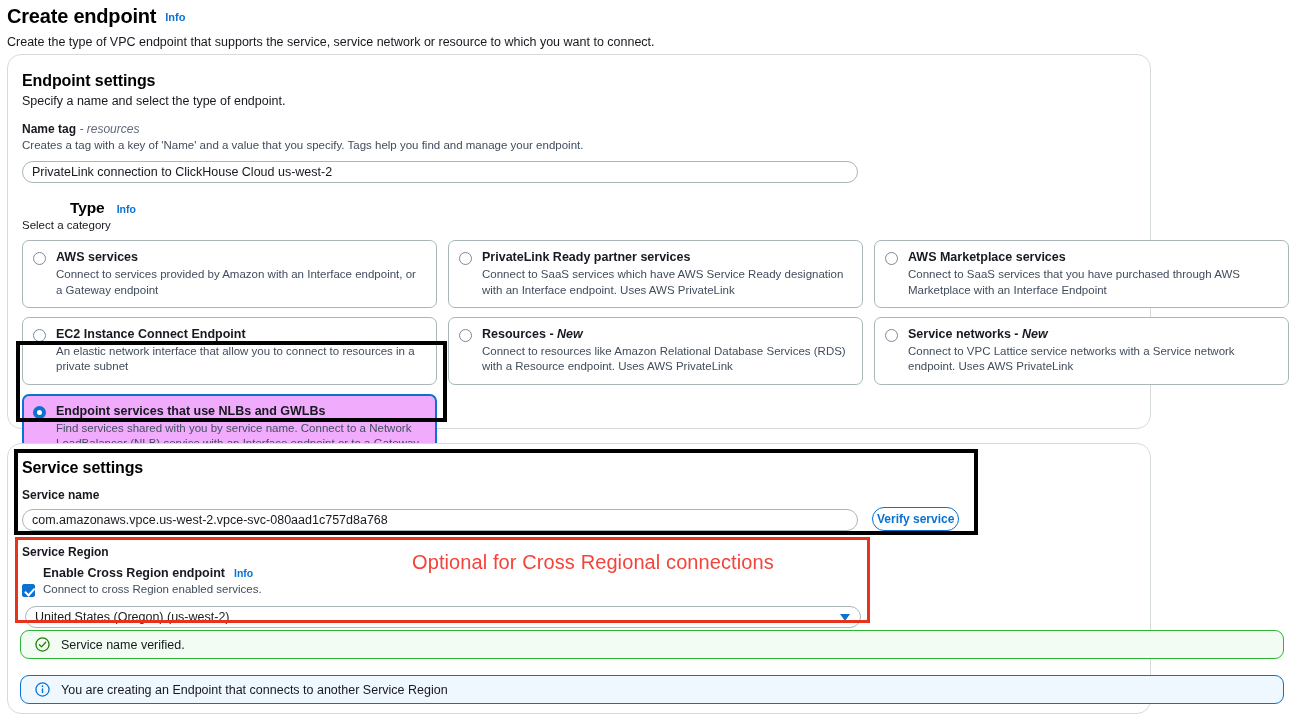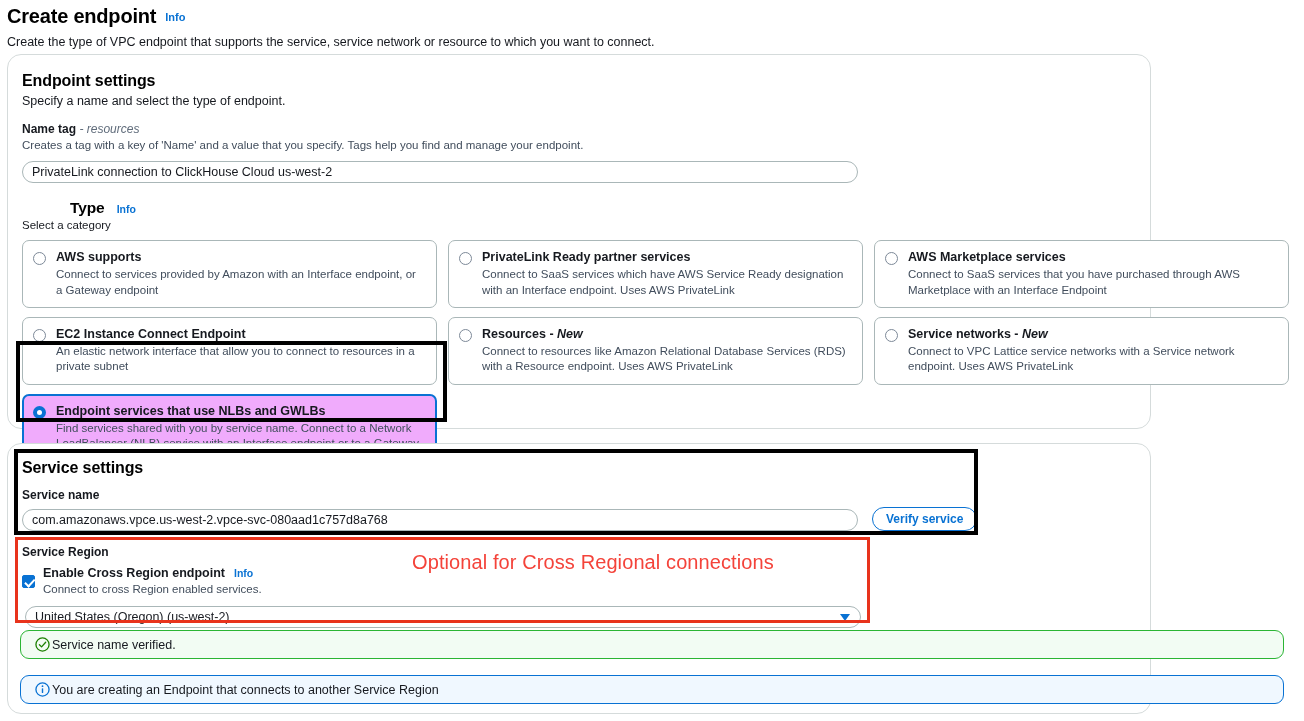--- a/index.html
+++ b/index.html
@@ -187,42 +187,42 @@
     font-size: 20px;
     color: #f4433a;
     white-space: nowrap;
     letter-spacing: 0.1px;
   }
 
   
   .svc-row { display: flex; align-items: flex-end; gap: 14px; }
   .btn-outline {
     height: 24px;
-    padding: 0 13px;
+    padding: 0 4px;
     font-family: "Liberation Sans", sans-serif;
     font-size: 12px;
     font-weight: bold;
     color: #0972d3;
     background: #ffffff;
     border: 1.6px solid #0972d3;
     border-radius: 12px;
     cursor: pointer;
     white-space: nowrap;
   }
 
   .region-label {
     margin-top: 14px;
     font-size: 12px;
     font-weight: bold;
     color: #16191f;
   }
   .check-row {
     margin-top: 6px;
     display: flex;
-    align-items: center;
+    align-items: flex-end;
     gap: 8px;
   }
   .checkbox {
     flex: 0 0 auto;
     width: 13px;
     height: 13px;
     border-radius: 2px;
     background: #0972d3;
     border: 1px solid #0972d3;
     position: relative;
@@ -278,21 +278,21 @@
   }
 
   
   .alert {
     position: absolute;
     left: 20px;
     width: 1264px;
     height: 29px;
     display: flex;
     align-items: center;
-    gap: 2px;
+    gap: 11px;
     padding: 0 14px;
     border-radius: 9px;
     font-size: 12.5px;
   }
   #alert-success {
     top: 630px;
     background: #f2fcf3;
     border: 1.4px solid #2bb534;
     color: #16191f;
   }
@@ -334,21 +334,21 @@
         <span class="type-title">Type</span>
         <span class="info-link info-link-sm">Info</span>
       </div>
       <div class="type-sub">Select a category</div>
 
       <div class="cards-grid">
 
         <div class="card">
           <div class="radio"></div>
           <div class="card-body">
-            <div class="card-title">AWS supports</div>
+            <div class="card-title">AWS services</div>
             <div class="card-desc">Connect to services provided by Amazon with an Interface endpoint, or a Gateway endpoint</div>
           </div>
         </div>
 
         <div class="card">
           <div class="radio"></div>
           <div class="card-body">
             <div class="card-title">PrivateLink Ready partner services</div>
             <div class="card-desc">Connect to SaaS services which have AWS Service Ready designation with an Interface endpoint. Uses AWS PrivateLink</div>
           </div>

